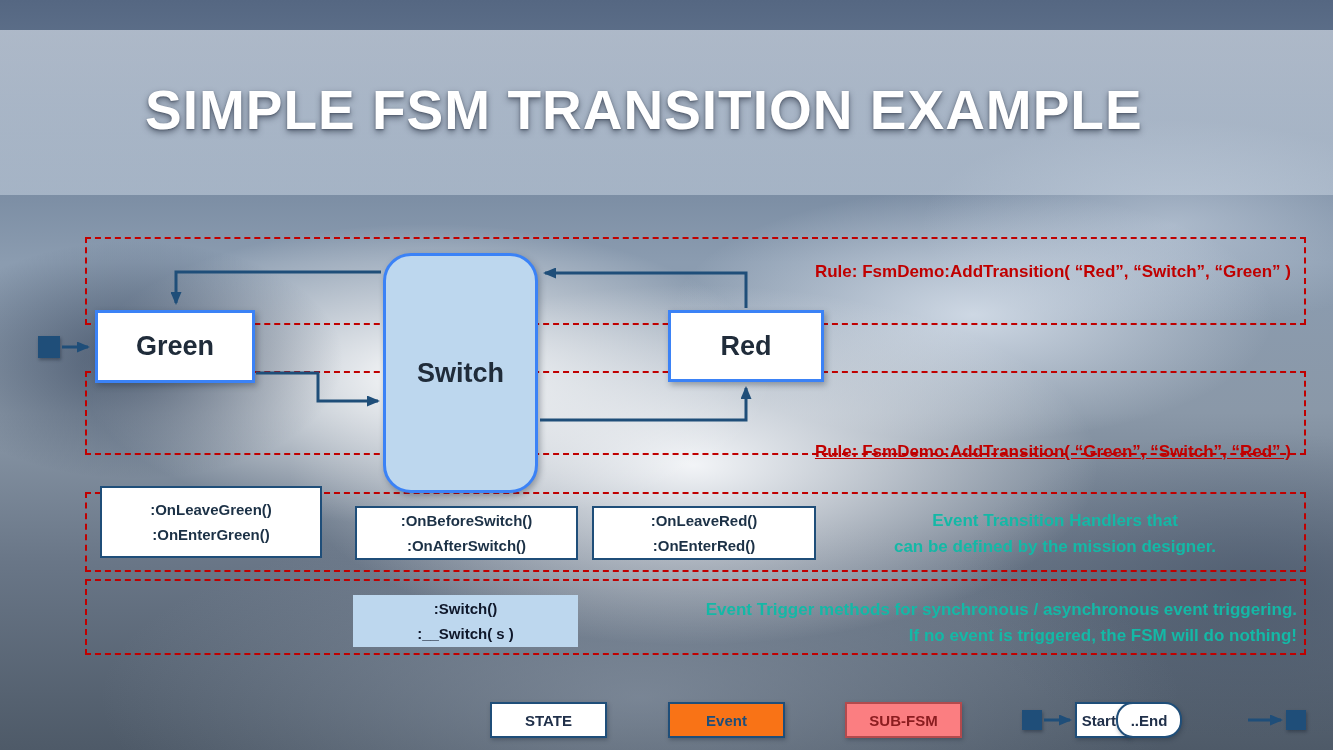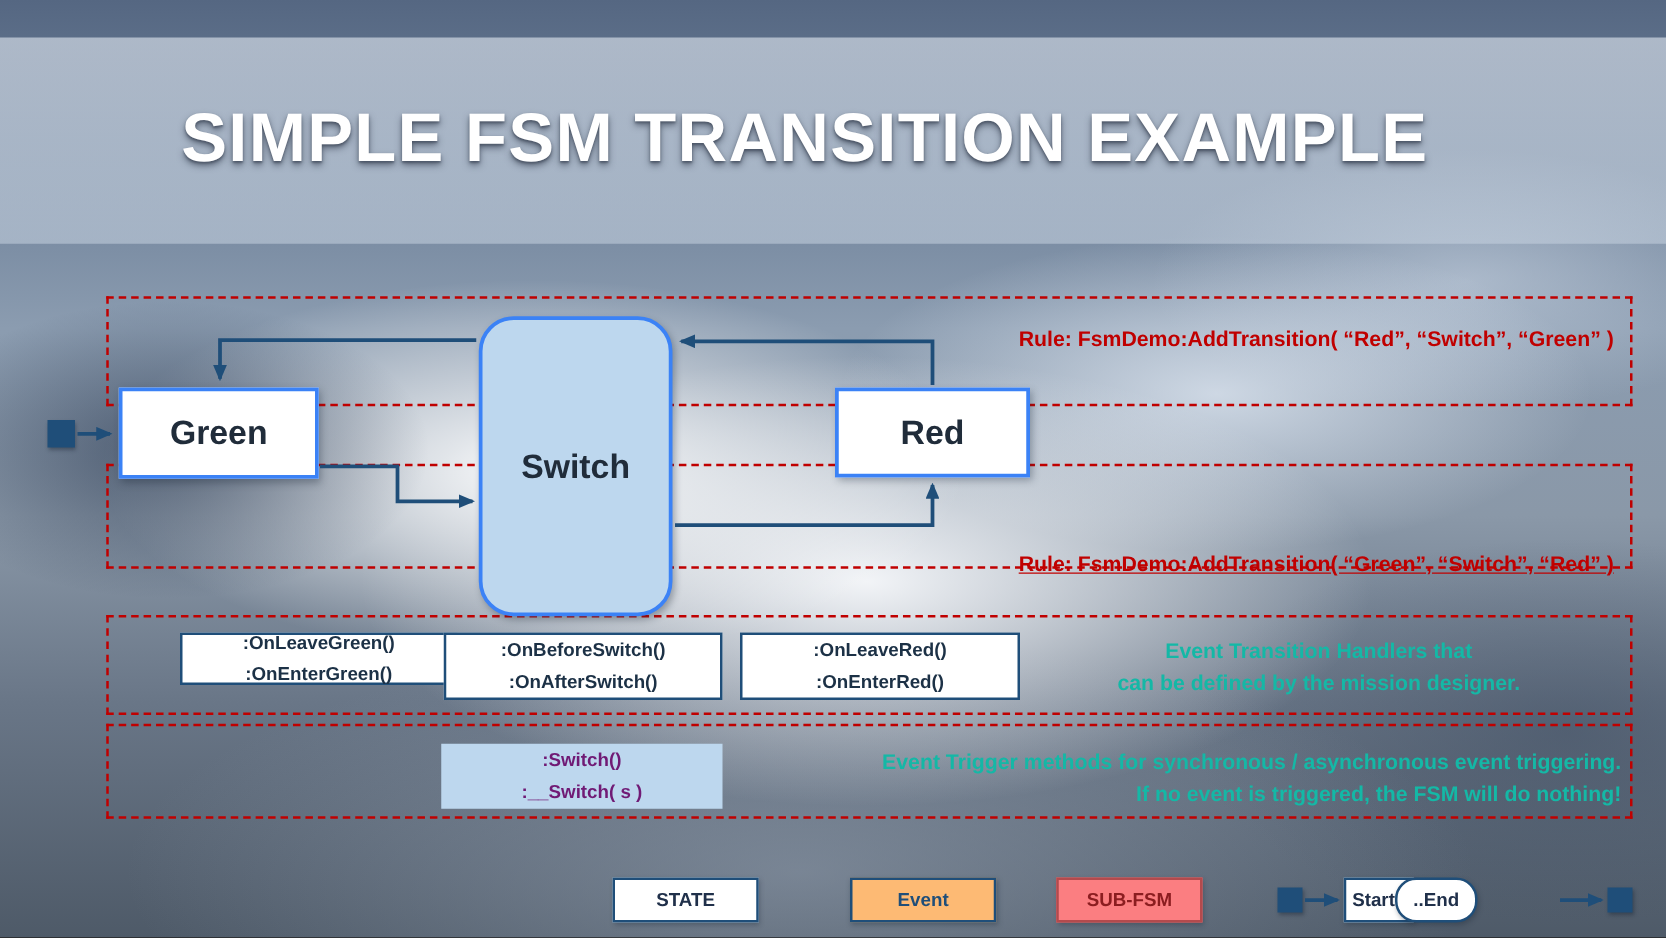--- a/index.html
+++ b/index.html
@@ -56,41 +56,41 @@
     left:383px;top:253px;width:155px;height:240px;border-radius:28px;
     background:#BDD7EE;font-size:27px;
   }
   
   .code-box{
     position:absolute;box-sizing:border-box;display:flex;flex-direction:column;
     align-items:center;justify-content:center;z-index:2;
     background:#ffffff;border:2px solid #1F4E79;
     font-weight:700;font-size:15px;line-height:1.7;color:#1c3146;
   }
-  .hb1{left:100px;top:506px;width:222px;height:42px;margin-left:44px;}
+  .hb1{left:100px;top:486px;width:222px;height:72px;}
   .hb2{left:355px;top:506px;width:223px;height:54px;}
   .hb3{left:592px;top:506px;width:224px;height:54px;}
   .trigger-box{
     left:353px;top:595px;width:225px;height:52px;
-    background:#BDD7EE;border:none;color:#701a75;
+    background:#BDD7EE;border:none;color:#0f172a;
   }
   .note{
     position:absolute;color:#14b8a6;font-weight:700;font-size:17px;line-height:1.55;z-index:2;
   }
   .handlers-note{right:38px;top:508px;width:480px;text-align:center;}
   .triggers-note{right:36px;top:597px;width:760px;text-align:right;}
   
   .legend-box{
     position:absolute;top:702px;height:36px;box-sizing:border-box;z-index:2;
     display:flex;align-items:center;justify-content:center;
     background:#ffffff;border:2px solid #1F4E79;
     font-weight:700;font-size:15px;color:#20304a;box-shadow:1px 2px 4px rgba(30,40,55,0.35);
   }
   .lg-state{left:490px;width:117px;}
-  .lg-event{left:668px;width:117px;background:#fdba74;color:#1F4E79;margin-left:12px;}
+  .lg-event{left:668px;width:117px;background:#f97316;color:#1F4E79;}
   .lg-subfsm{left:845px;width:117px;background:#FB7E81;border-color:#B34A4D;color:#8B1D20;}
   .lg-start{left:1075px;width:56px;}
   .lg-end{left:1116px;width:66px;border-radius:17px;}
   .marker-square{
     position:absolute;width:22px;height:22px;background:#1F4E79;z-index:2;
     box-shadow:1px 2px 3px rgba(20,30,45,0.4);
   }
   .start-main{left:38px;top:336px;}
   .start-legend-sq{left:1022px;top:710px;width:20px;height:20px;}
   .end-legend-sq{left:1286px;top:710px;width:20px;height:20px;}

